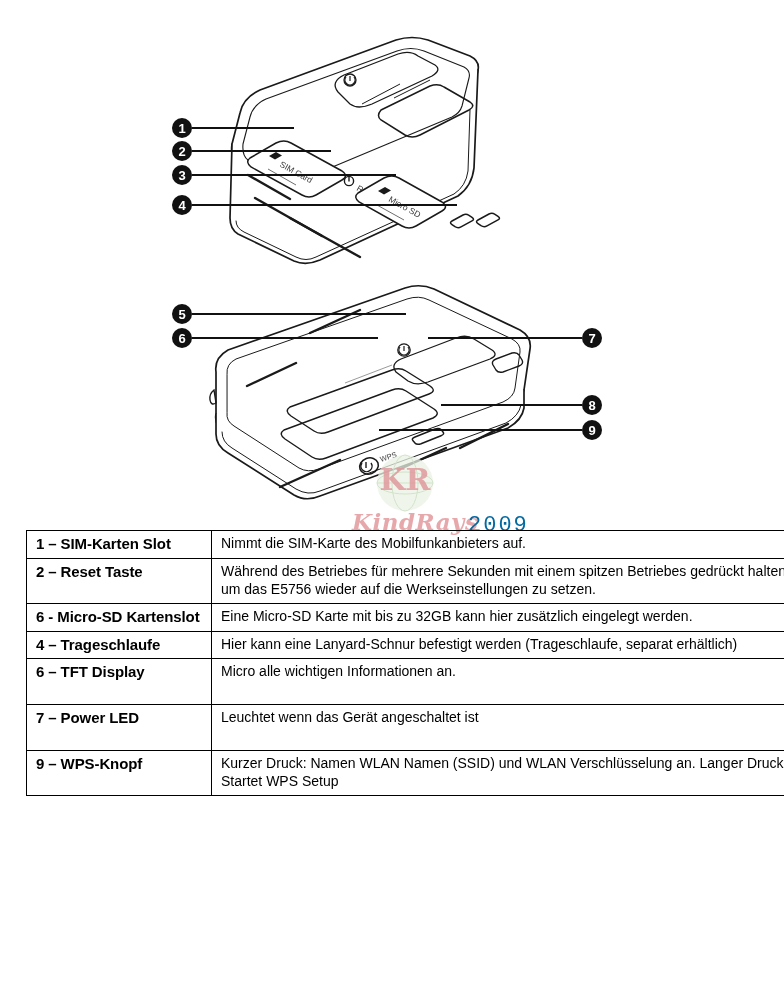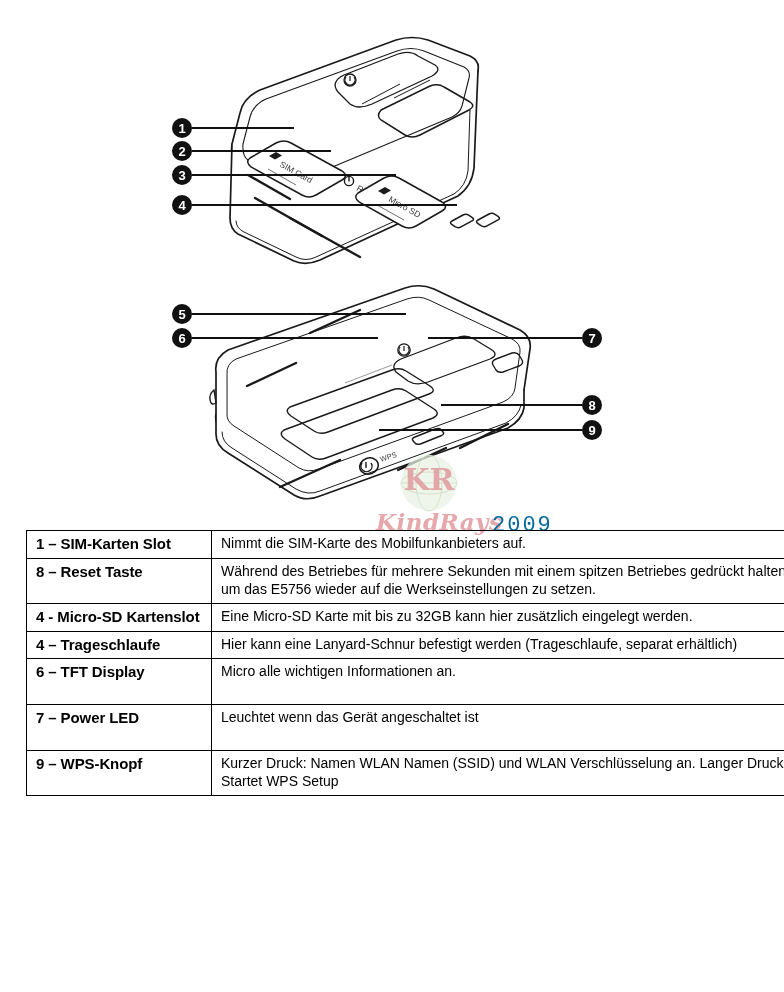--- a/index.html
+++ b/index.html
@@ -35,21 +35,20 @@
 
   
   .watermark {
     position: absolute;
     left: 330px;
     top: 452px;
     width: 260px;
     height: 90px;
     pointer-events: none;
     z-index: 3;
-    margin-left: 24px;
   }
   .wm-logo {
     position: absolute;
     left: 32px;
     top: 0;
     width: 86px;
     height: 62px;
   }
   .wm-text {
     position: absolute;
@@ -336,25 +335,25 @@
 
 <div class="feature-table-wrap">
   <table class="feature-table">
     <tbody id="feature-table-body">
 
     <tr>
           <td class="part-cell">1 – SIM-Karten Slot</td>
           <td class="desc-cell">Nimmt die SIM-Karte des Mobilfunkanbieters auf.</td>
         </tr>
         <tr>
-          <td class="part-cell">8 – Reset Taste</td>
+          <td class="part-cell">2 – Reset Taste</td>
           <td class="desc-cell">Während des Betriebes für mehrere Sekunden mit einem spitzen Betriebes gedrückt halten um das E5756 wieder auf die Werkseinstellungen zu setzen.</td>
         </tr>
         <tr>
-          <td class="part-cell">4 - Micro-SD Kartenslot</td>
+          <td class="part-cell">6 - Micro-SD Kartenslot</td>
           <td class="desc-cell">Eine Micro-SD Karte mit bis zu 32GB kann hier zusätzlich eingelegt werden.</td>
         </tr>
         <tr>
           <td class="part-cell">4 – Trageschlaufe</td>
           <td class="desc-cell">Hier kann eine Lanyard-Schnur befestigt werden (Trageschlaufe, separat erhältlich)</td>
         </tr>
         <tr class="tall">
           <td class="part-cell">6 – TFT Display</td>
           <td class="desc-cell">Micro alle wichtigen Informationen an.</td>
         </tr>

